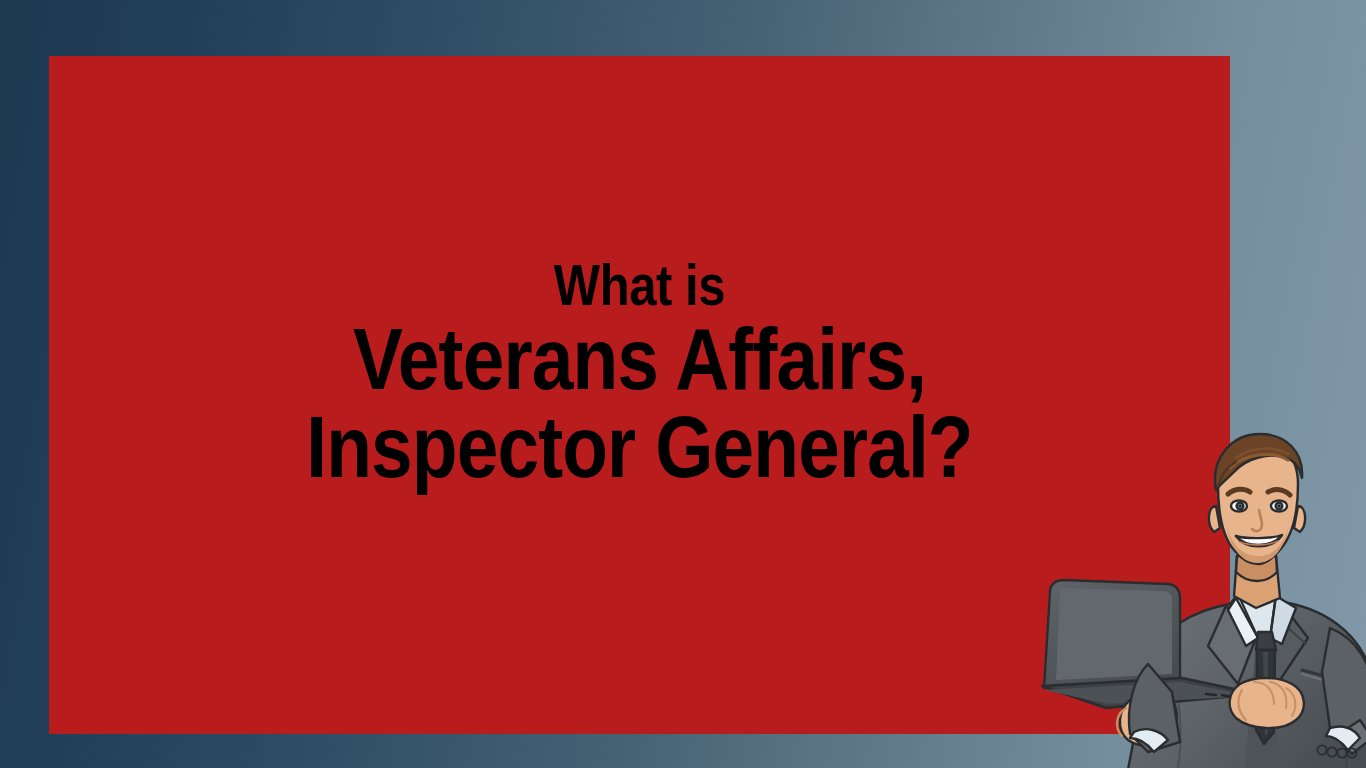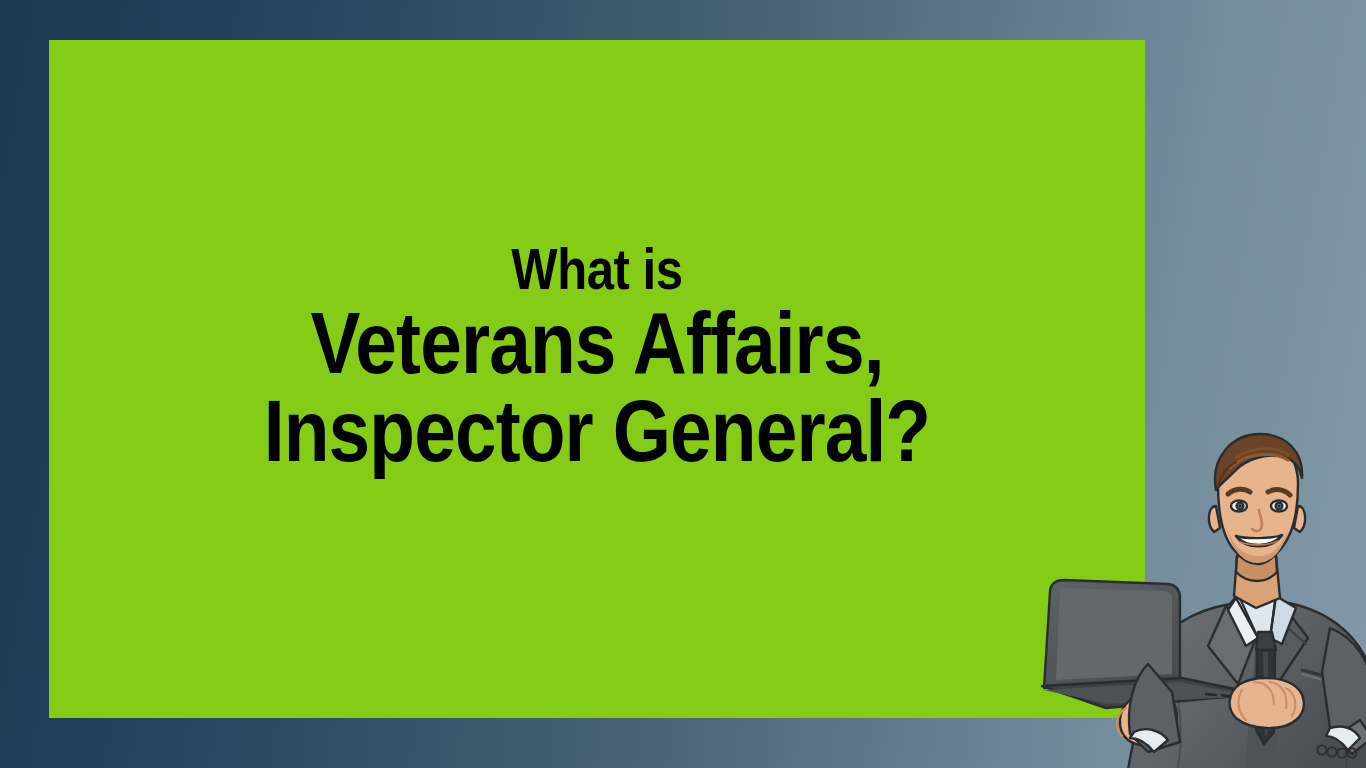--- a/index.html
+++ b/index.html
@@ -25,24 +25,24 @@
         #23405a 14%,
         #2f4e65 30%,
         #466174 50%,
         #5e7788 66%,
         #748d9d 82%,
         #8199a9 100%);
   }
   #content-card {
     position: absolute;
     left: 49px;
-    top: 40px;
-    width: 1096px;
+    top: 56px;
+    width: 1181px;
     height: 678px;
-    background: #84cc16;
+    background: #b91c1c;
   }
   #title-block {
     position: absolute;
     left: 0;
     right: 0;
     top: 200px;
     text-align: center;
     color: #000000;
     user-select: none;
   }

